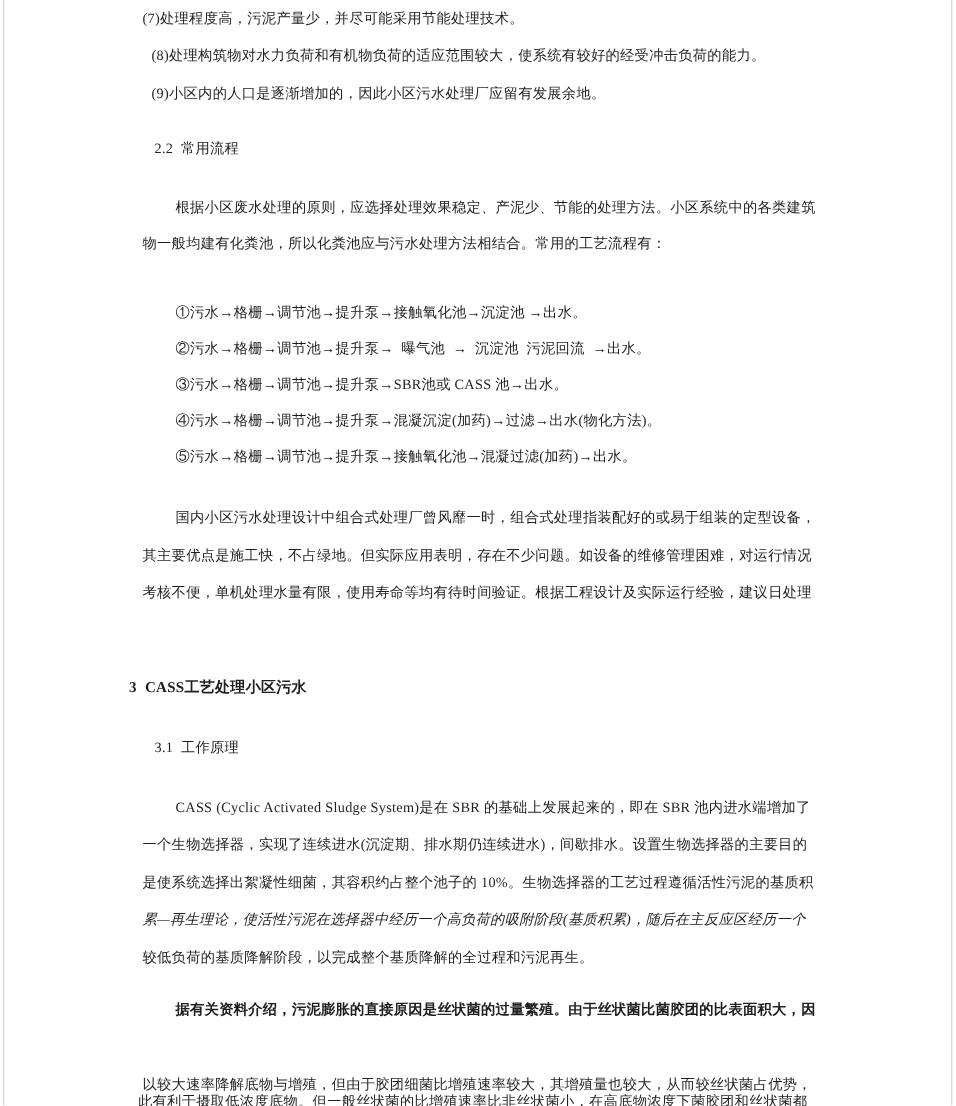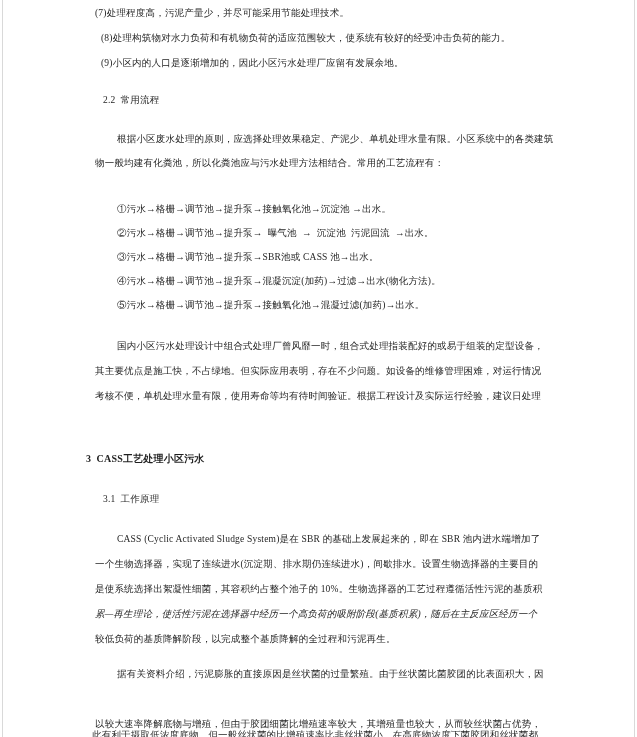--- a/index.html
+++ b/index.html
@@ -45,21 +45,21 @@
 <div class="page">
   <div class="edge edge-left"></div>
   <div class="edge edge-right"></div>
 
   <div class="tline" style="left:95px;  top:7px;">(7)处理程度高，污泥产量少，并尽可能采用节能处理技术。</div>
   <div class="tline" style="left:101px; top:32px;">(8)处理构筑物对水力负荷和有机物负荷的适应范围较大，使系统有较好的经受冲击负荷的能力。</div>
   <div class="tline" style="left:101px; top:57px;">(9)小区内的人口是逐渐增加的，因此小区污水处理厂应留有发展余地。</div>
 
   <div class="tline" style="left:103px; top:94px;">2.2  常用流程</div>
 
-  <div class="tline" style="left:117px; top:133px;">根据小区废水处理的原则，应选择处理效果稳定、产泥少、单机处理水量有限。小区系统中的各类建筑</div>
+  <div class="tline" style="left:117px; top:133px;">根据小区废水处理的原则，应选择处理效果稳定、产泥少、节能的处理方法。小区系统中的各类建筑</div>
   <div class="tline" style="left:95px;  top:157px;">物一般均建有化粪池，所以化粪池应与污水处理方法相结合。常用的工艺流程有：</div>
 
   <div class="tline" style="left:117px; top:203px;">①污水→格栅→调节池→提升泵→接触氧化池→沉淀池 →出水。</div>
   <div class="tline" style="left:117px; top:227px;">②污水→格栅→调节池→提升泵→  曝气池  →  沉淀池  污泥回流  →出水。</div>
   <div class="tline" style="left:117px; top:251px;">③污水→格栅→调节池→提升泵→SBR池或 CASS 池→出水。</div>
   <div class="tline" style="left:117px; top:275px;">④污水→格栅→调节池→提升泵→混凝沉淀(加药)→过滤→出水(物化方法)。</div>
   <div class="tline" style="left:117px; top:340px;">国内小区污水处理设计中组合式处理厂曾风靡一时，组合式处理指装配好的或易于组装的定型设备，</div>
 
   <div class="tline" style="left:117px; top:299px;">⑤污水→格栅→调节池→提升泵→接触氧化池→混凝过滤(加药)→出水。</div>
   <div class="tline" style="left:95px;  top:365px;">其主要优点是施工快，不占绿地。但实际应用表明，存在不少问题。如设备的维修管理困难，对运行情况</div>
@@ -67,16 +67,16 @@
 
   <div class="tline bold" style="left:86px; top:452px;">3  CASS工艺处理小区污水</div>
   <div class="tline" style="left:103px; top:493px;">3.1  工作原理</div>
 
   <div class="tline" style="left:117px; top:533px;">CASS (Cyclic Activated Sludge System)是在 SBR 的基础上发展起来的，即在 SBR 池内进水端增加了</div>
   <div class="tline" style="left:95px;  top:558px;">一个生物选择器，实现了连续进水(沉淀期、排水期仍连续进水)，间歇排水。设置生物选择器的主要目的</div>
   <div class="tline" style="left:95px;  top:583px;">是使系统选择出絮凝性细菌，其容积约占整个池子的 10%。生物选择器的工艺过程遵循活性污泥的基质积</div>
   <div class="tline" style="left:95px;  top:608px;font-style:italic;">累—再生理论，使活性污泥在选择器中经历一个高负荷的吸附阶段(基质积累)，随后在主反应区经历一个</div>
   <div class="tline" style="left:95px;  top:633px;">较低负荷的基质降解阶段，以完成整个基质降解的全过程和污泥再生。</div>
 
-  <div class="tline" style="left:117px; top:668px;">据有关资料介绍，污泥膨胀的直接原因是丝状菌的过量繁殖。由于丝状菌比菌胶团的比表面积大，因</div>
+  <div class="tline" style="left:117px; top:668px;font-weight:bold;">据有关资料介绍，污泥膨胀的直接原因是丝状菌的过量繁殖。由于丝状菌比菌胶团的比表面积大，因</div>
   <div class="tline" style="left:92px;  top:693px;margin-top:36px;">此有利于摄取低浓度底物。但一般丝状菌的比增殖速率比非丝状菌小，在高底物浓度下菌胶团和丝状菌都</div>
   <div class="tline" style="left:95px;  top:718px;">以较大速率降解底物与增殖，但由于胶团细菌比增殖速率较大，其增殖量也较大，从而较丝状菌占优势，</div>
 </div>
 
 </body></html>

